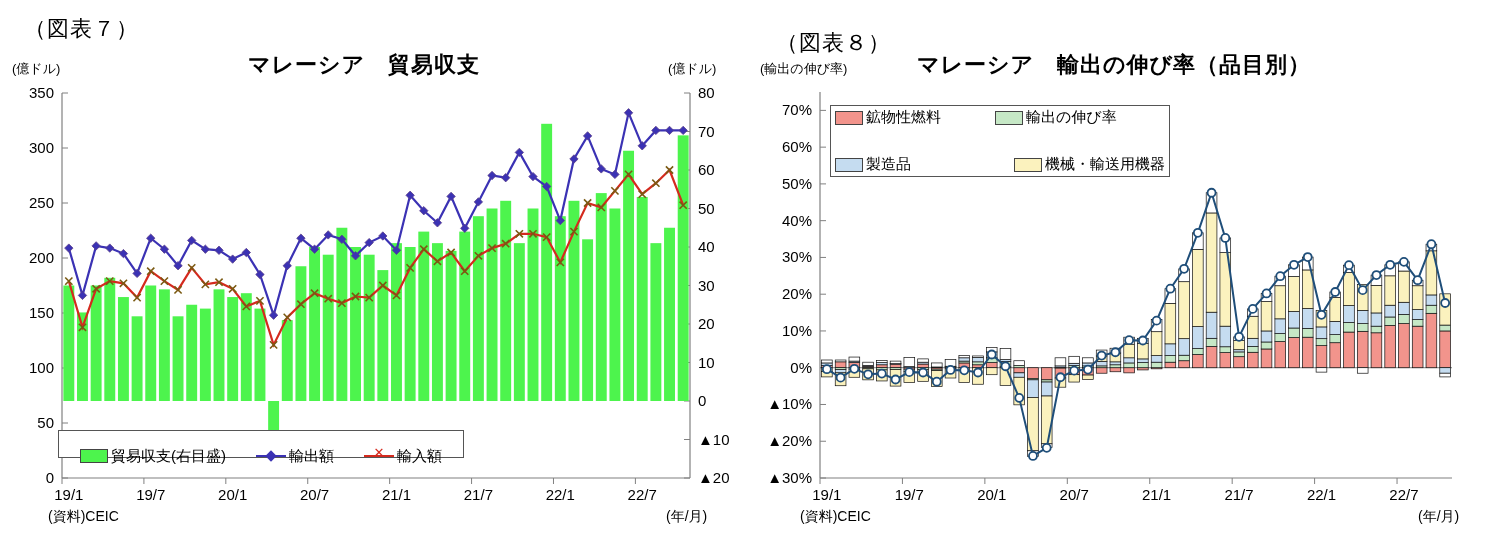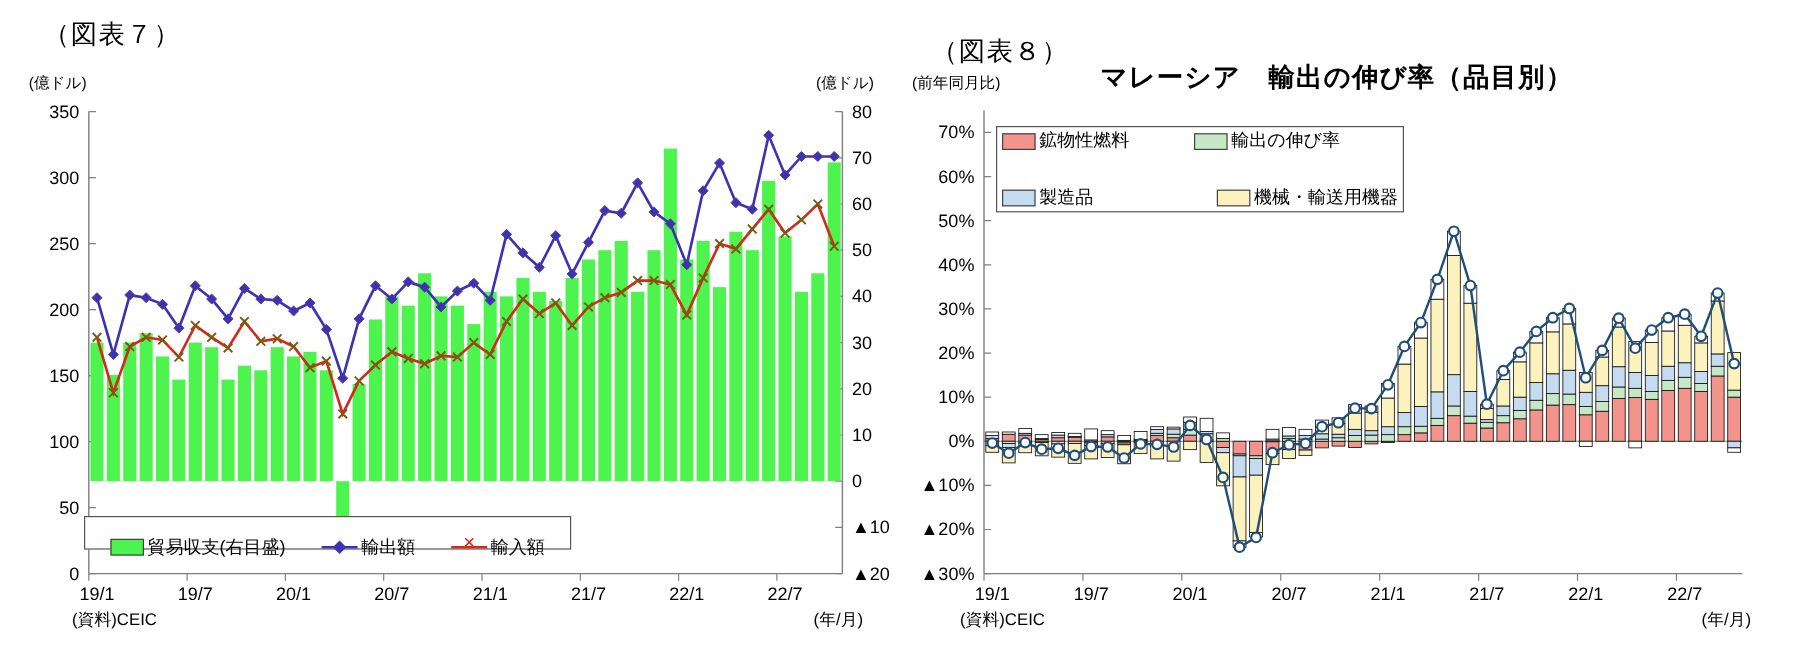--- a/index.html
+++ b/index.html
@@ -1,20 +1,20 @@
 <!DOCTYPE html>
 <html><head>
 <meta charset="utf-8">
 <style>
   html,body{margin:0;padding:0;background:#fff;}
   body{width:1504px;height:560px;font-family:"Liberation Sans","DejaVu Sans",sans-serif;color:#000;overflow:hidden;}
   .page{position:relative;width:1504px;height:560px;}
   .divider{position:absolute;left:752px;top:0;width:1px;height:560px;background:#fff;}
   .panel{position:absolute;top:0;height:560px;}
-  #panel7{left:12px;width:752px;}
+  #panel7{left:0;width:752px;}
   #panel8{left:752px;width:752px;}
 
   .fig-no{position:absolute;font-size:22px;letter-spacing:1px;}
   .unit{position:absolute;font-size:13px;white-space:nowrap;}
   .chart-title{position:absolute;font-size:22px;font-weight:bold;white-space:nowrap;letter-spacing:1px;}
   .src{position:absolute;font-size:14px;white-space:nowrap;margin-left:42px;}
   .axis-unit{position:absolute;font-size:14px;white-space:nowrap;}
 
   .legend{position:absolute;border:1px solid #555;background:#fff;}
   .lg-row{display:flex;align-items:flex-start;}
@@ -28,20 +28,21 @@
   svg{display:block;}
 </style>
 </head>
 <body>
 
 <div class="page">
 
   <div class="panel" id="panel7">
     <div class="fig-no" style="left:24px;top:14px;">（図表７）</div>
     <div class="unit" style="left:12px;top:60px;">(億ドル)</div>
+    <div class="chart-title" style="left:248px;top:50px;">マレーシア　貿易収支</div>
     <div class="unit" style="left:668px;top:60px;">(億ドル)</div>
     <div class="src" style="left:6px;top:508px;">(資料)CEIC</div>
     <div class="axis-unit" style="left:666px;top:508px;">(年/月)</div>
 
     <svg id="svg7" width="752" height="500" style="position:absolute;left:0;top:0;">
         <line x1="62" y1="93" x2="62" y2="478" stroke="#808080" stroke-width="1.2"></line>
         <line x1="690" y1="93" x2="690" y2="478" stroke="#808080" stroke-width="1.2"></line>
         <line x1="62" y1="478" x2="690" y2="478" stroke="#808080" stroke-width="1.2"></line>
         <line x1="62" y1="478" x2="68" y2="478" stroke="#808080"></line>
         <text x="54" y="483" font-size="15" font-family="&quot;Liberation Sans&quot;, sans-serif" fill="#000" text-anchor="end">0</text>
@@ -264,21 +265,21 @@
             <b style="background:transparent;border:0;color:#D42A1E;font-size:13px;line-height:8px;left:9px;top:-1px;width:12px;height:12px;text-align:center;">✕</b>
           </span>
           <span>輸入額</span>
         </div>
       </div>
     </div>
   </div>
 
   <div class="panel" id="panel8">
     <div class="fig-no" style="left:24px;top:28px;">（図表８）</div>
-    <div class="unit" style="left:8px;top:60px;">(前年同月比)</div>
+    <div class="unit" style="left:8px;top:60px;">(輸出の伸び率)</div>
     <div class="chart-title" style="left:165px;top:50px;">マレーシア　輸出の伸び率（品目別）</div>
     <div class="src" style="left:6px;top:508px;">(資料)CEIC</div>
     <div class="axis-unit" style="left:666px;top:508px;">(年/月)</div>
 
     <svg id="svg8" width="752" height="500" style="position:absolute;left:0;top:0;">
         <line x1="68" y1="92" x2="68" y2="478" stroke="#808080" stroke-width="1.2"></line>
         <line x1="68" y1="478" x2="700" y2="478" stroke="#808080" stroke-width="1.2"></line>
         <line x1="68" y1="478" x2="74" y2="478" stroke="#808080"></line>
         <text x="60" y="483" font-size="15" font-family="&quot;Liberation Sans&quot;, sans-serif" fill="#000" text-anchor="end">▲30%</text>
         <line x1="68" y1="441.23809523809524" x2="74" y2="441.23809523809524" stroke="#808080"></line>

